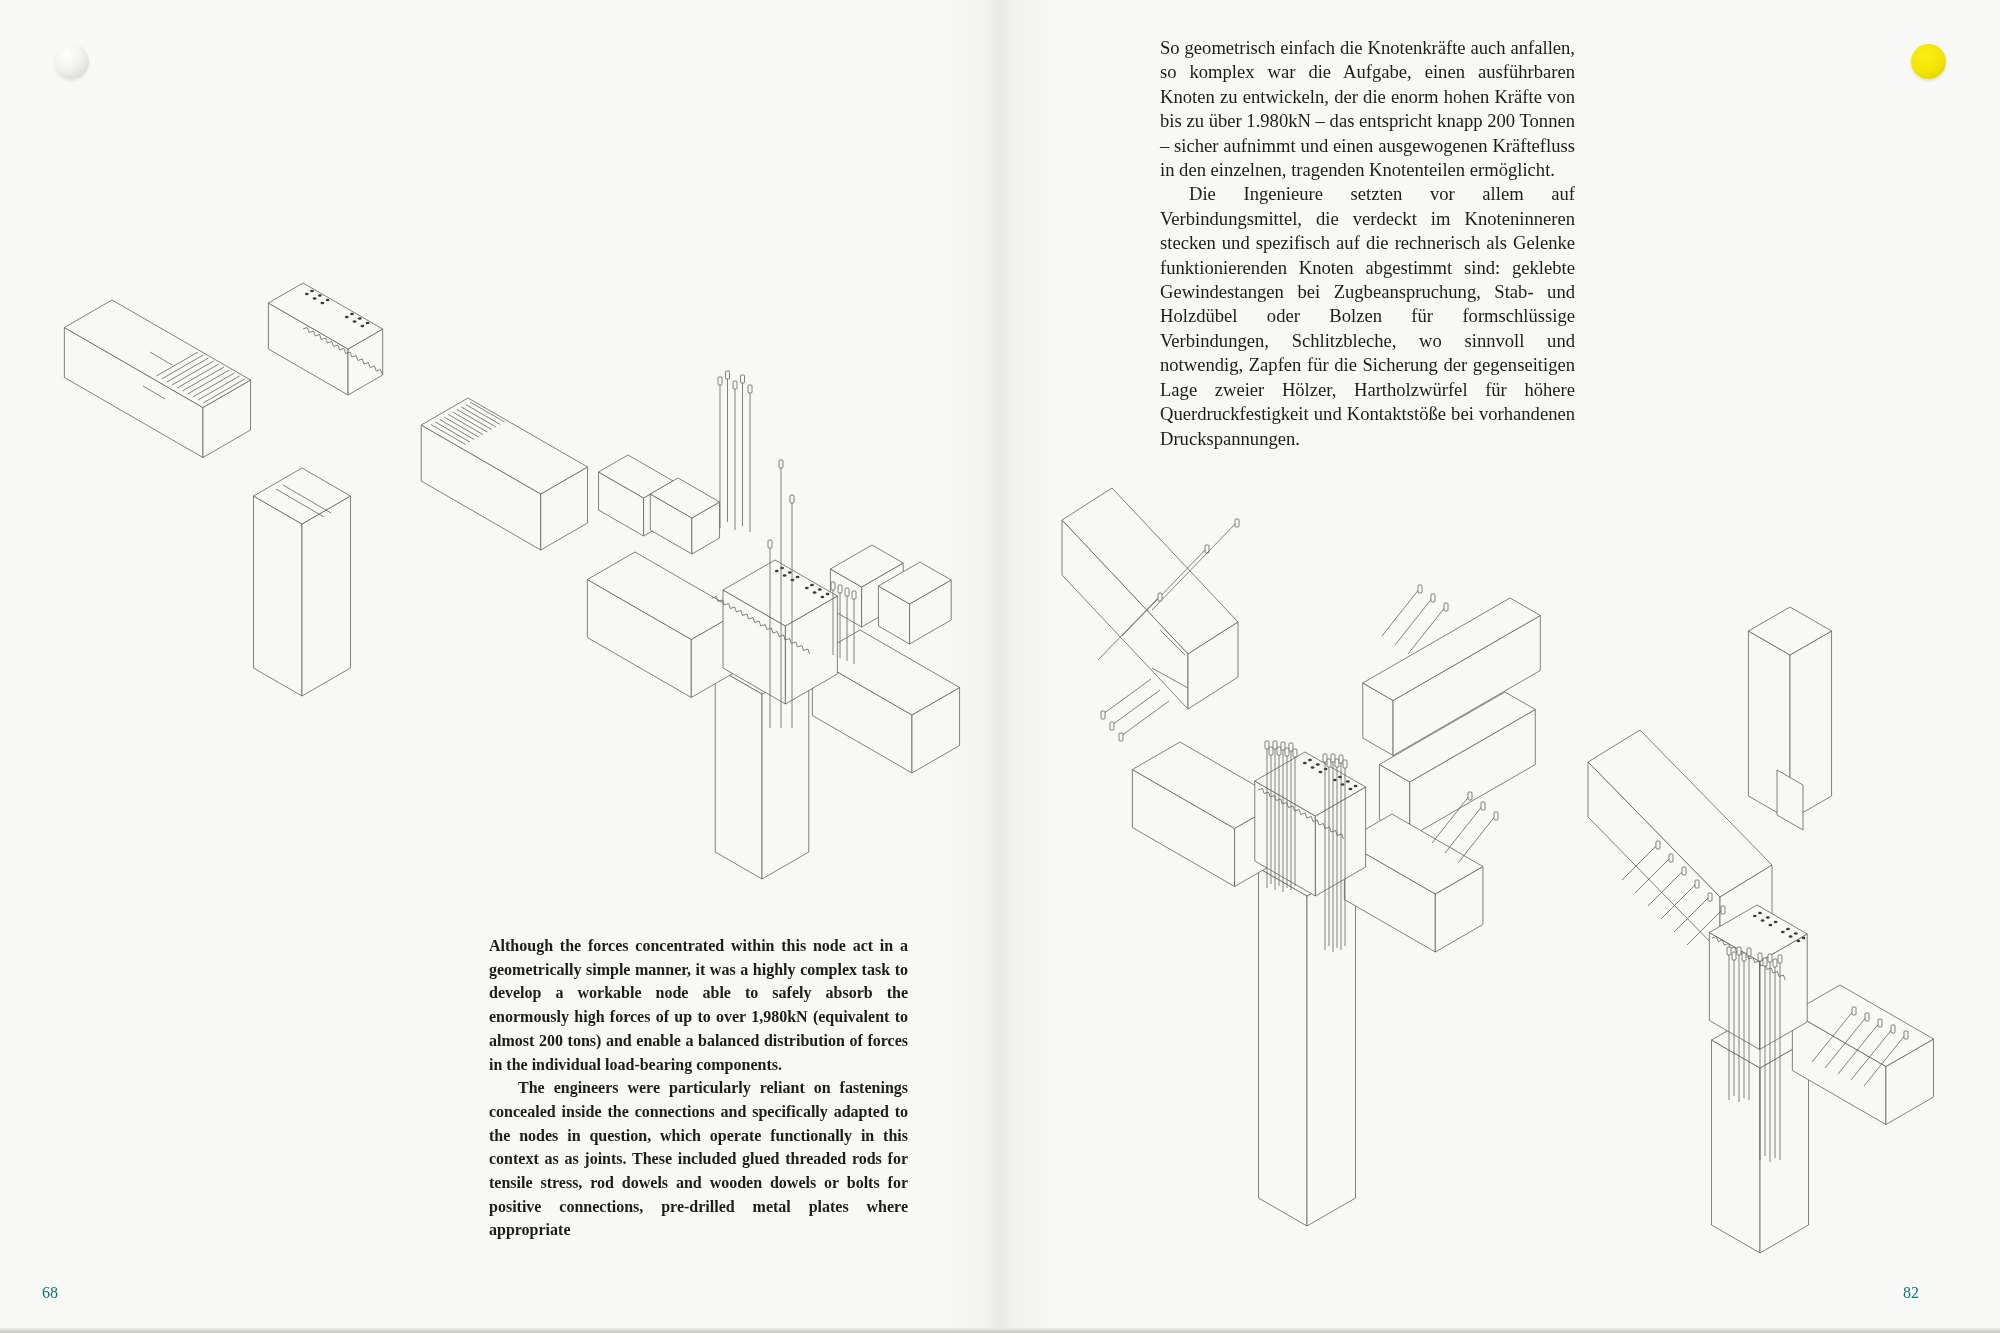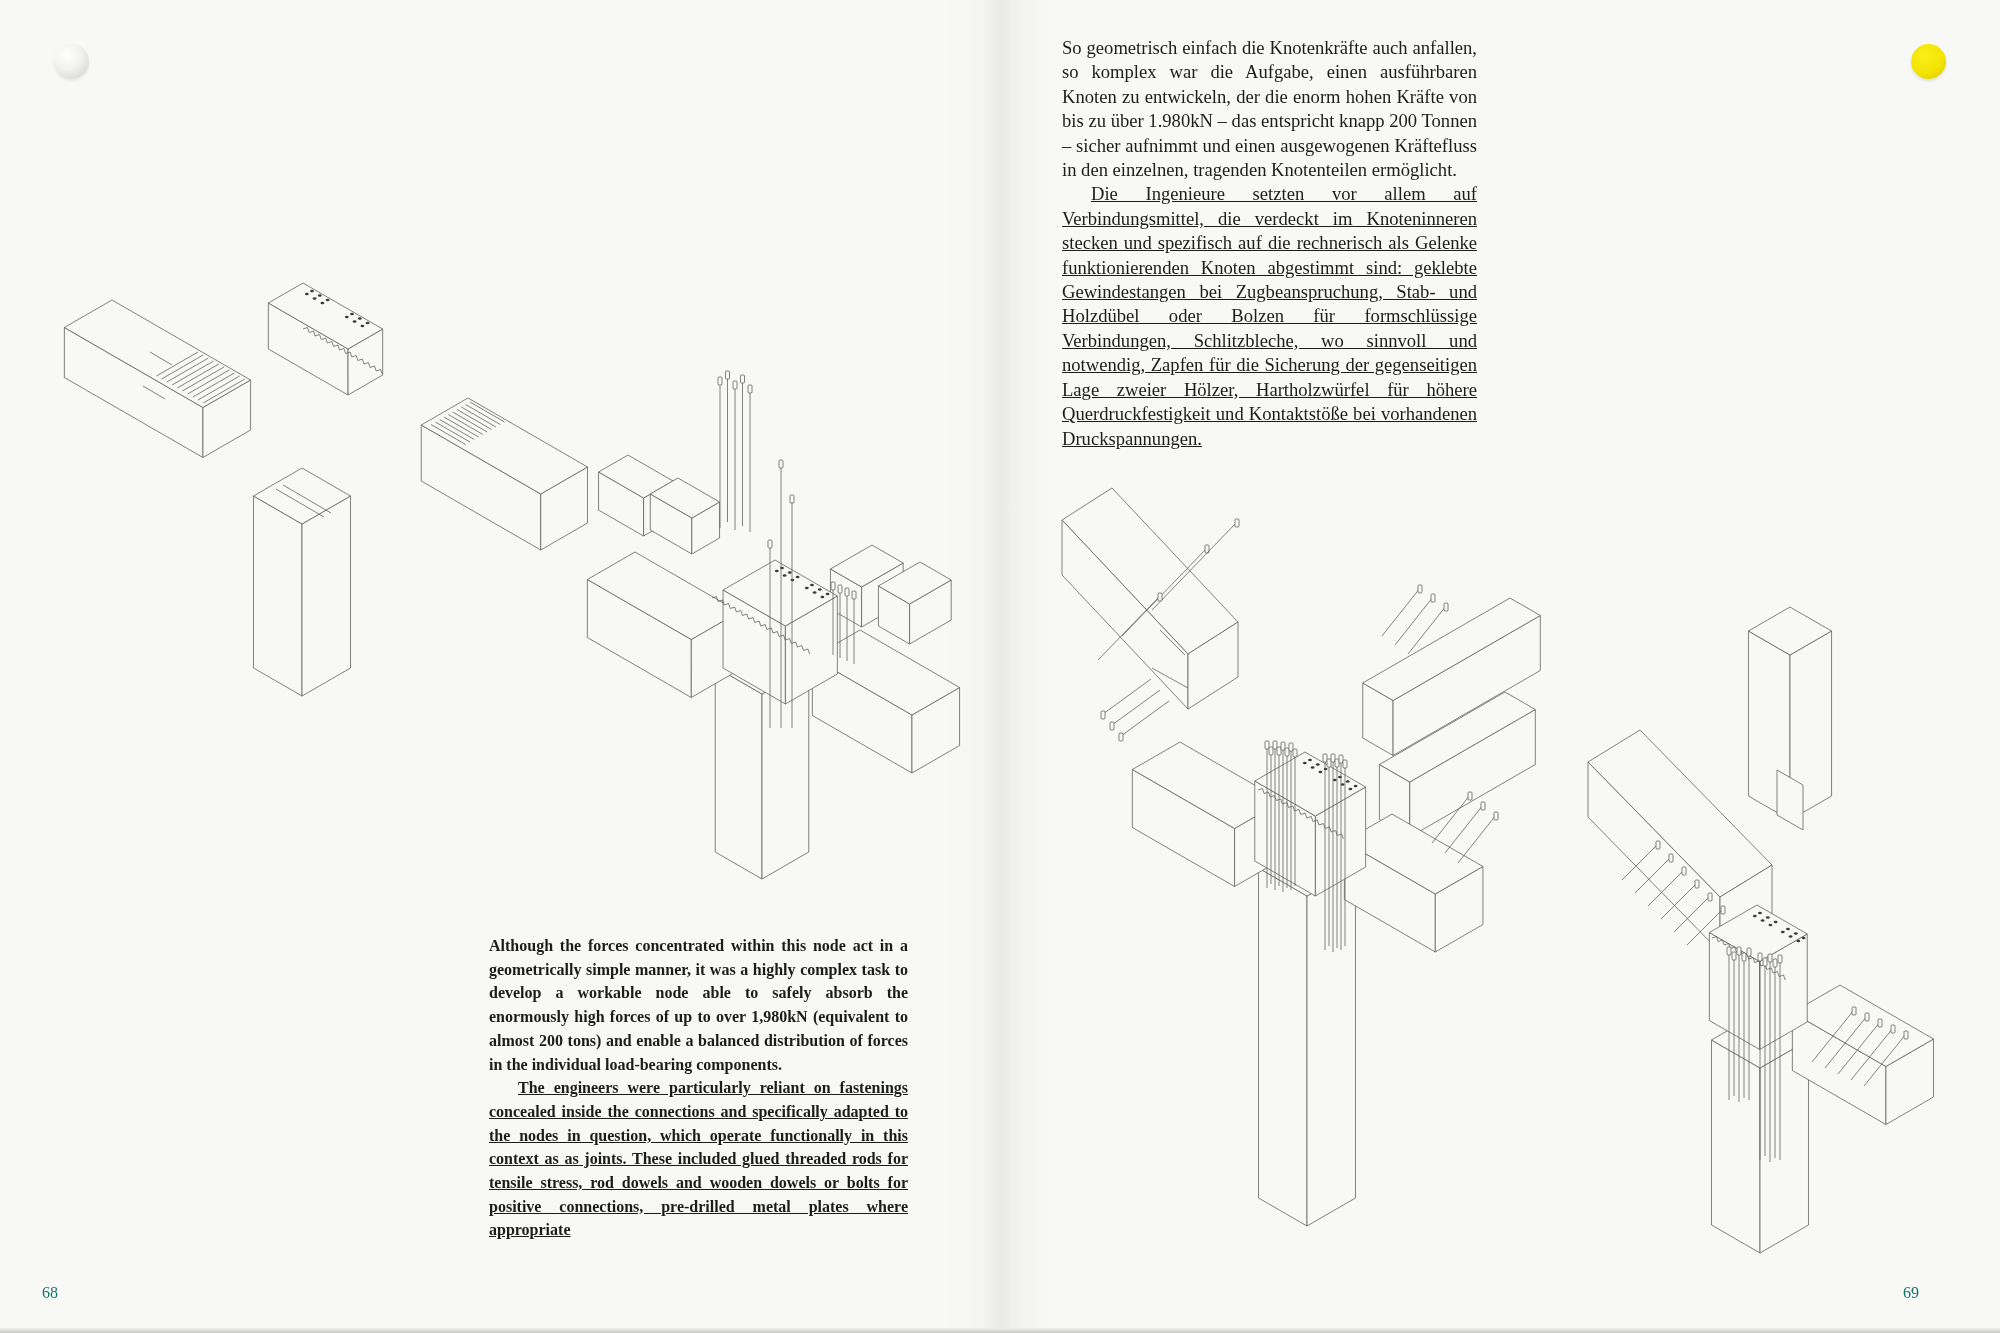--- a/index.html
+++ b/index.html
@@ -16,22 +16,22 @@
   
   .ball{width:35px;height:35px;border-radius:50%;}
   .ball-white{left:54px;top:44px;
     background:radial-gradient(circle at 36% 30%,#ffffff 0%,#f1f1ef 45%,#dcdcda 78%,#cfcfcd 100%);
     box-shadow:0 2px 3px rgba(0,0,0,0.07);}
   .ball-yellow{left:1911px;top:44px;
     background:radial-gradient(circle at 40% 32%,#f9ee18 0%,#f3e404 55%,#e3cf00 85%,#d2bf00 100%);
     box-shadow:0 2px 3px rgba(0,0,0,0.10);}
   
   .textcol p{margin:0;color:#1c1c1c;text-align:justify;}
-  .textcol p + p{text-indent:29px;text-decoration:underline;}
-  .col-de{left:1062px;top:36px;width:415px;}
+  .textcol p + p{text-indent:29px;}
+  .col-de{left:1160px;top:36px;width:415px;}
   .col-de p{font-size:18.6px;line-height:24.4px;font-weight:400;}
   .col-en{left:489px;top:934px;width:419px;}
   .col-en p{font-size:16px;line-height:23.7px;font-weight:700;}
   .pagenum{font-size:16px;color:#0f766e;}
   .pn-left{left:42px;top:1284px;}
   .pn-right{left:1903px;top:1284px;}
   svg{display:block;}
 </style>
 </head>
 <body>
@@ -326,15 +326,15 @@
     <p>Although the forces concentrated within this node act in a geometrically simple manner, it was a highly complex task to develop a workable node able to safely absorb the enormously high forces of up to over 1,980kN (equivalent to almost 200 tons) and enable a balanced distribution of forces in the individual load-bearing components.</p>
     <p>The engineers were particularly reliant on fastenings concealed inside the connections and specifically adapted to the nodes in question, which operate functionally in this context as as joints. These included glued threaded rods for tensile stress, rod dowels and wooden dowels or bolts for positive connections, pre-drilled metal plates where appropriate</p>
   </div>
 
   <div class="abs textcol col-de">
     <p>So geometrisch einfach die Knotenkräfte auch anfallen, so komplex war die Aufgabe, einen ausführbaren Knoten zu entwickeln, der die enorm hohen Kräfte von bis zu über 1.980kN – das entspricht knapp 200 Tonnen – sicher aufnimmt und einen ausgewogenen Kräftefluss in den einzelnen, tragenden Knotenteilen ermöglicht.</p>
     <p>Die Ingenieure setzten vor allem auf Verbindungsmittel, die verdeckt im Knoteninneren stecken und spezifisch auf die rechnerisch als Gelenke funktionierenden Knoten abgestimmt sind: geklebte Gewindestangen bei Zugbeanspruchung, Stab- und Holzdübel oder Bolzen für formschlüssige Verbindungen, Schlitzbleche, wo sinnvoll und notwendig, Zapfen für die Sicherung der gegenseitigen Lage zweier Hölzer, Hartholzwürfel für höhere Querdruckfestigkeit und Kontaktstöße bei vorhandenen Druckspannungen.</p>
   </div>
 
   <div class="abs pagenum pn-left">68</div>
-  <div class="abs pagenum pn-right">69</div>
+  <div class="abs pagenum pn-right">82</div>
 
 </div>
 
 </body></html>

